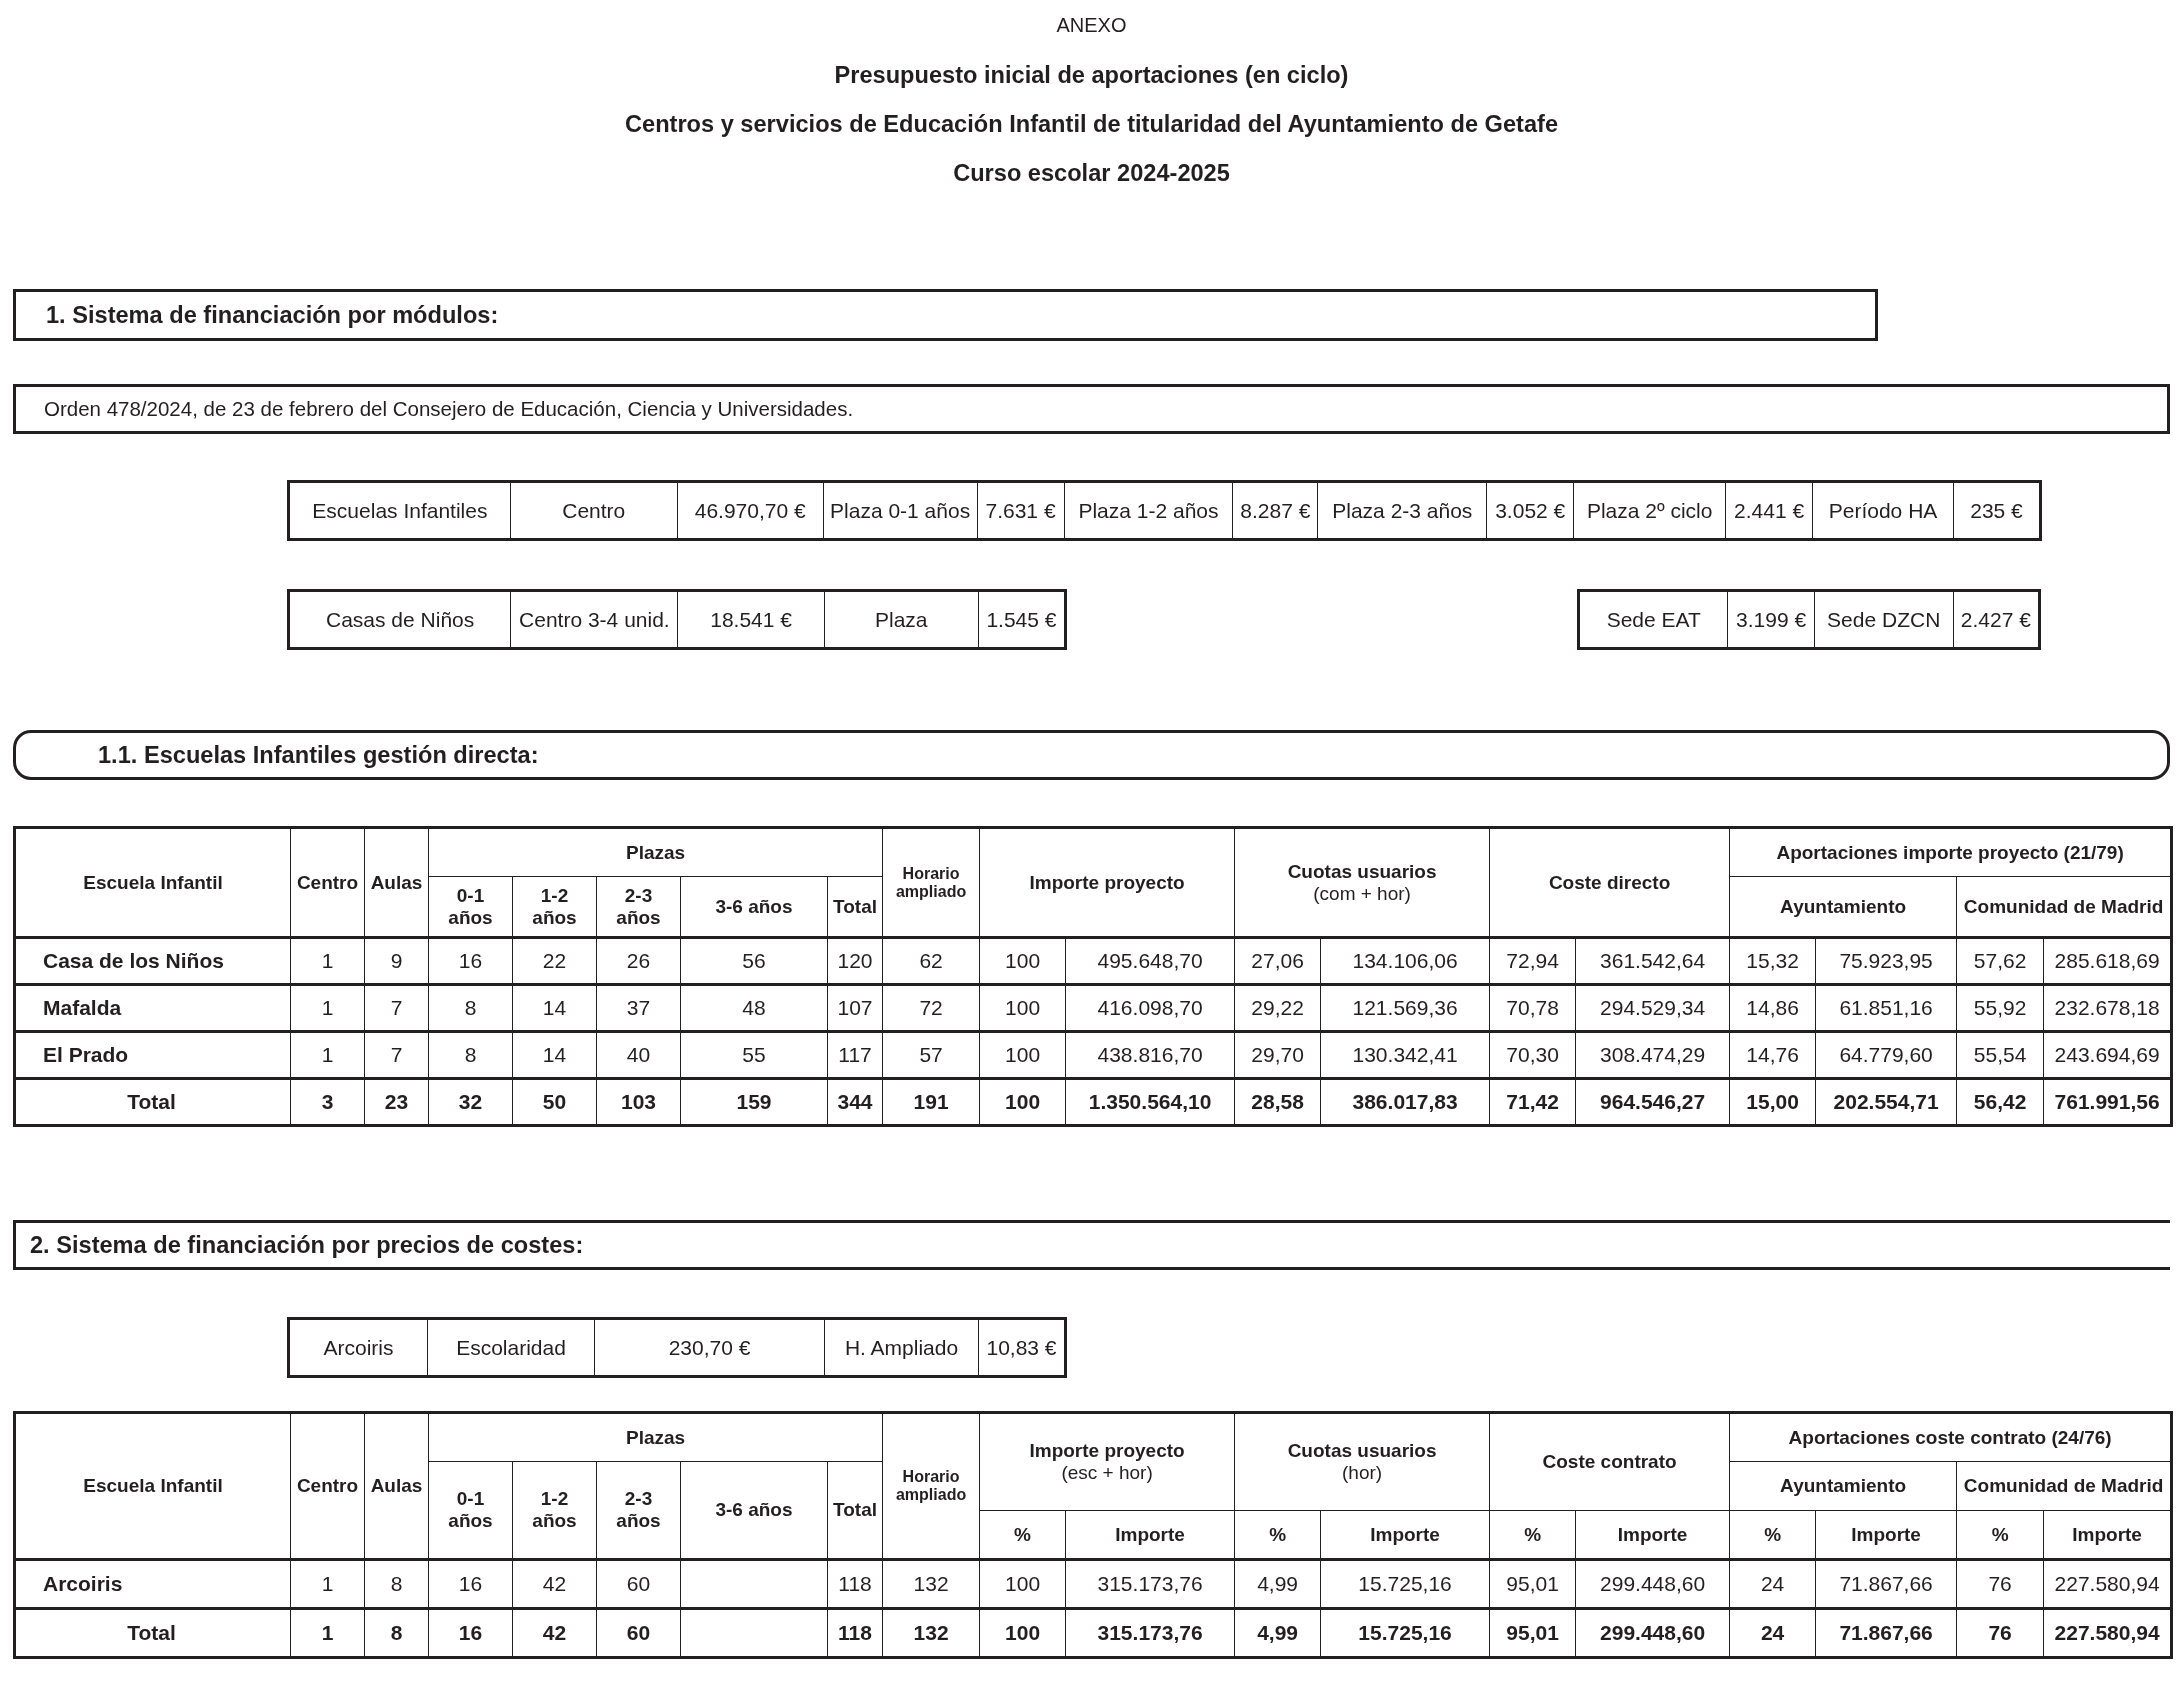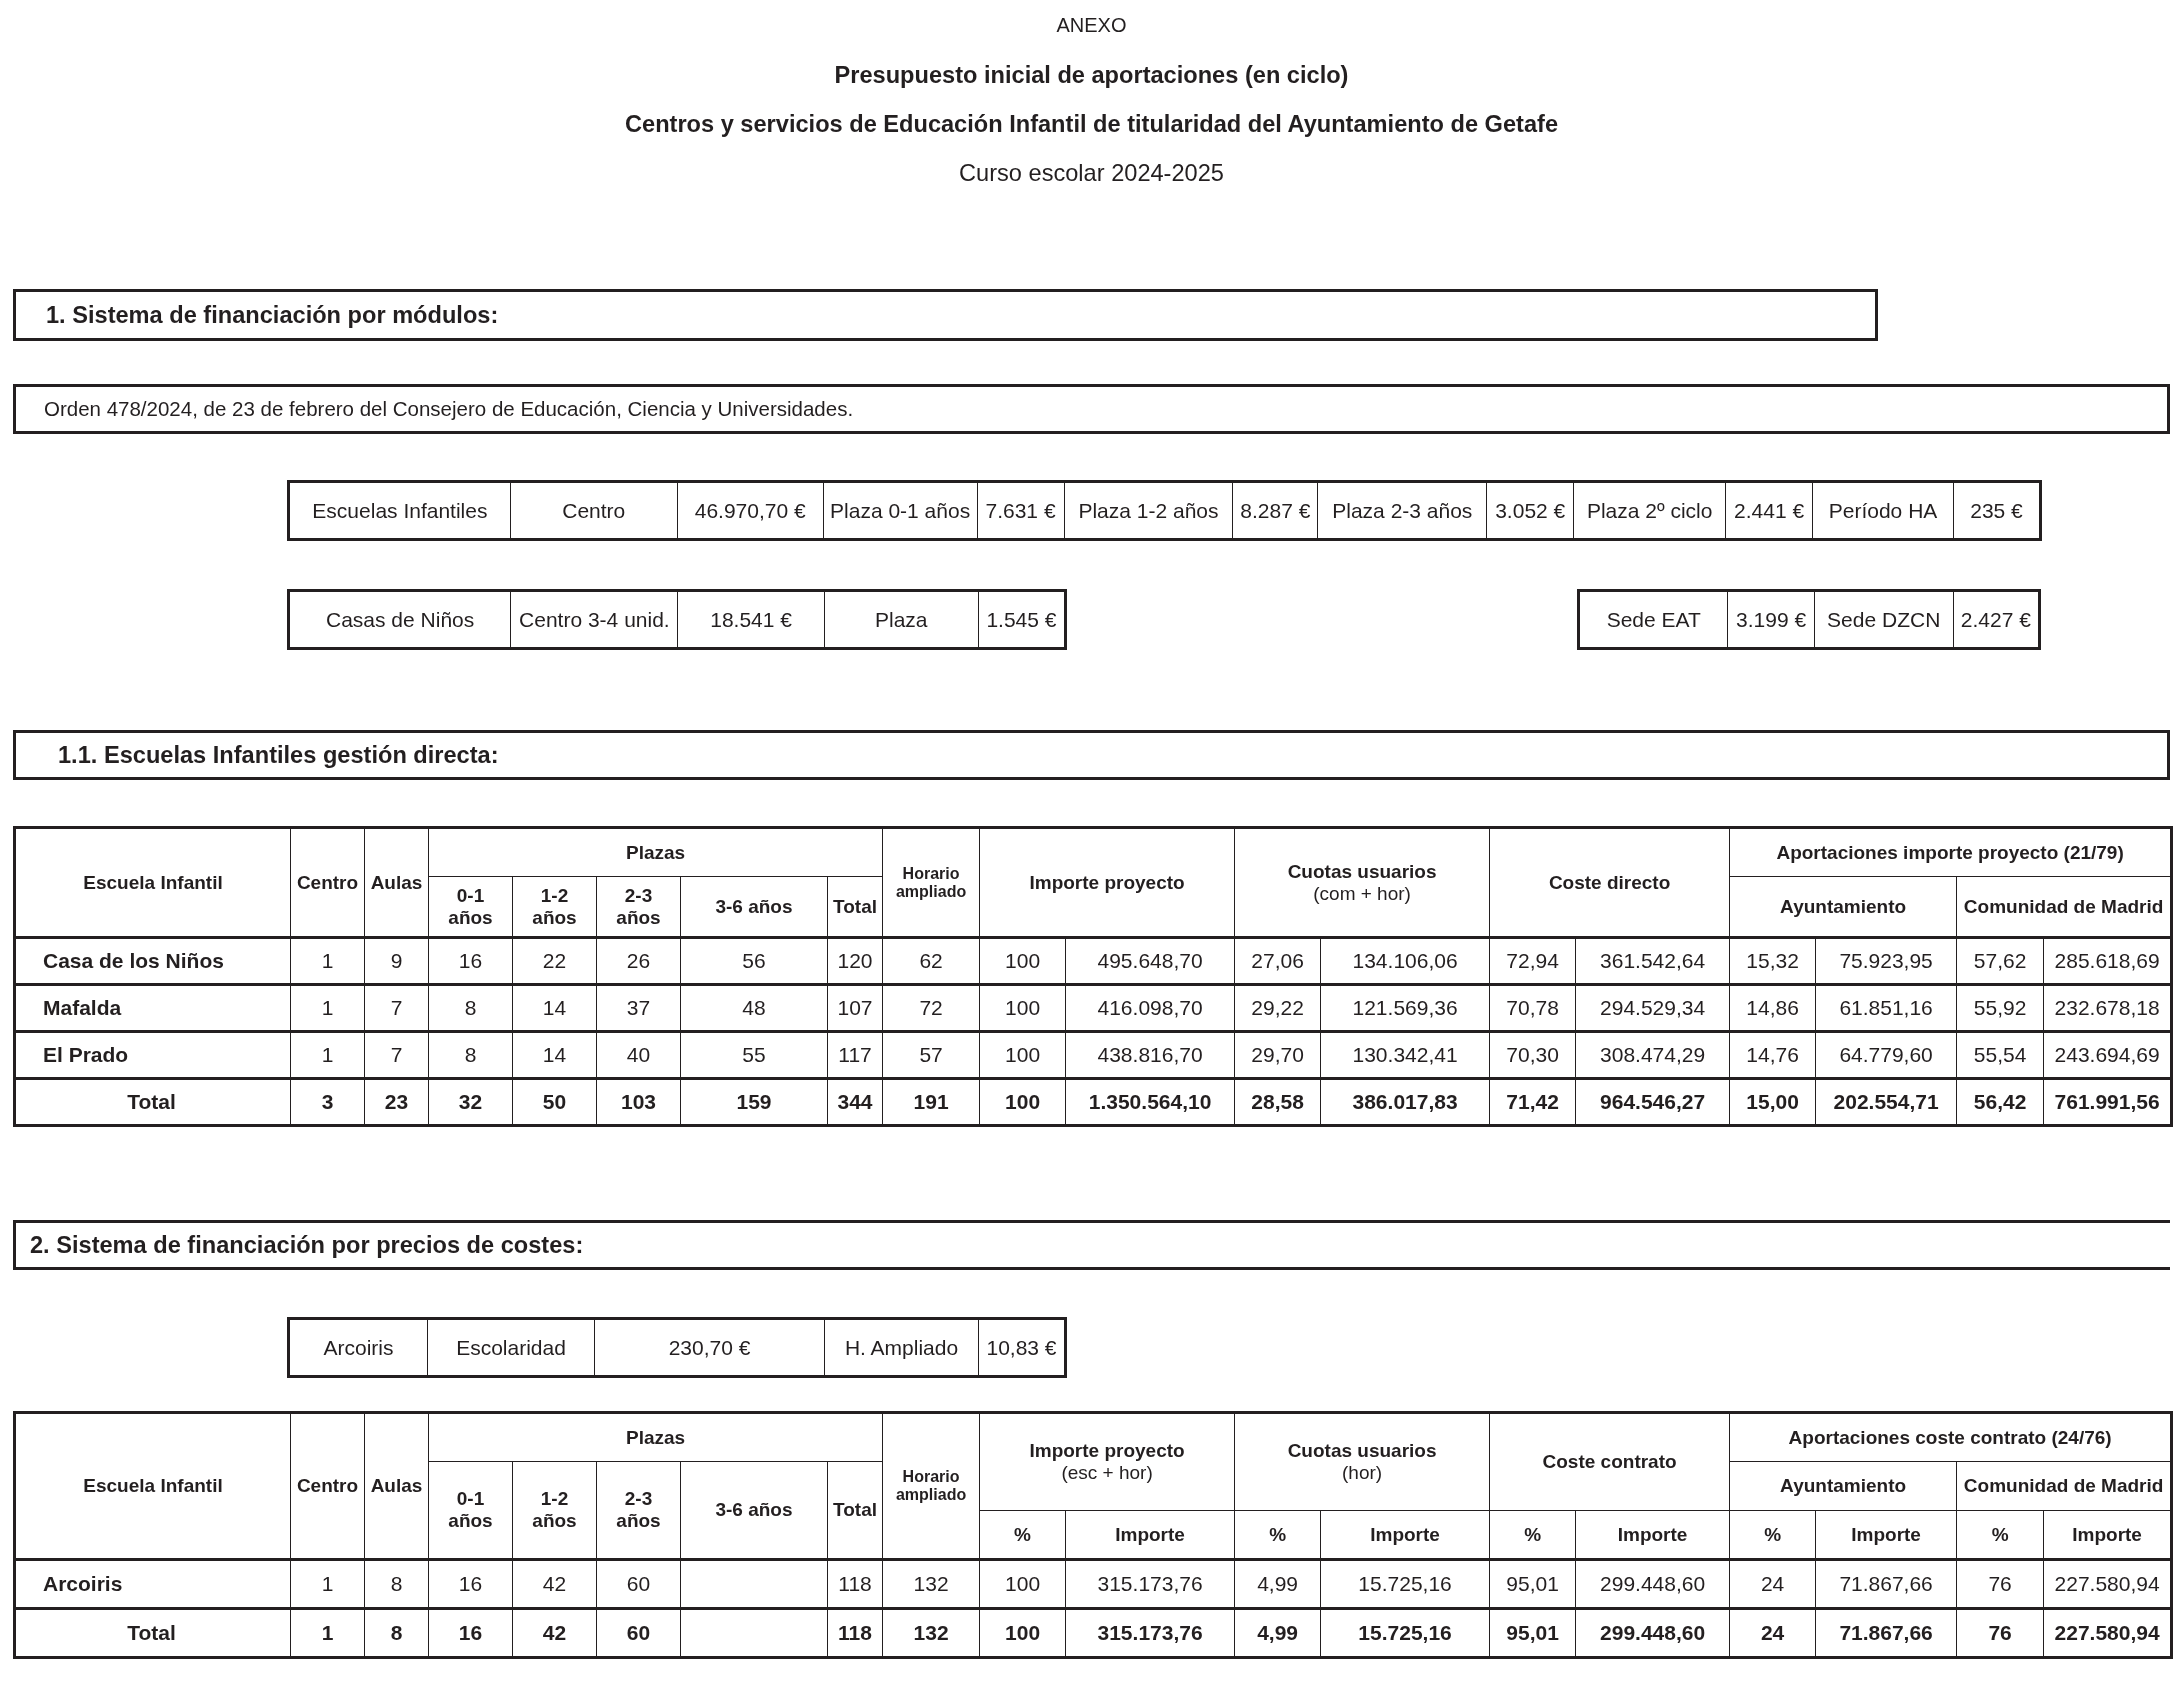--- a/index.html
+++ b/index.html
@@ -2,21 +2,21 @@
 <html style="font-size:12px"><head>
 <meta charset="utf-8">
 <style>
   html, body { margin:0; padding:0; background:#ffffff; }
   body { width:2183px; height:1688px; position:relative; font-family:"Liberation Sans", sans-serif; color:#231f20; overflow:hidden; }
   .abs { position:absolute; }
   .title { left:0; width:2183px; text-align:center; }
   .t1 { top:13.7px; font-size:20px; }
   .t2 { top:62px; font-size:23.6px; font-weight:bold; }
   .t3 { top:111px; font-size:23.6px; font-weight:bold; }
-  .t4 { top:160px; font-size:23.6px; font-weight:normal; }
+  .t4 { top:160px; font-size:23.6px; font-weight:bold; }
   .secbox { border:3px solid #231f20; box-sizing:border-box; display:flex; align-items:center; font-size:23.6px; font-weight:bold; }
   .secbox.noright { border-right:none; }
   .notebox { border:3px solid #231f20; box-sizing:border-box; display:flex; align-items:center; font-size:20.5px; }
   table { border-collapse:collapse; position:absolute; }
   td { border:1.5px solid #231f20; text-align:center; vertical-align:middle; padding:0 3px; box-sizing:border-box; }
   table.mod { border:3px solid #231f20; font-size:21px; }
   table.mod td { height:58px; }
   table.big { border:3px solid #231f20; font-size:21px; table-layout:fixed; }
   table.big td.h { font-weight:bold; font-size:19px; }
   table.big td.hs { font-size:16px; }
@@ -79,21 +79,21 @@
   <tbody>
       <tr>
     <td class="b" style="width:152px">Sede EAT</td>
     <td style="width:87px">3.199 €</td>
     <td class="b" style="width:141px">Sede DZCN</td>
     <td style="width:87px">2.427 €</td>
   </tr>
 </tbody>
   </table>
 
-<div class="abs secbox" style="left:13px;top:730px;width:2157px;height:50px;padding-left:42px;">
+<div class="abs secbox" style="left:13px;top:730px;width:2157px;height:50px;padding-left:82px;border-radius:18px;">
   <span>1.1. Escuelas Infantiles gestión directa:</span>
 </div>
 
 <table class="big" style="left:13px;top:826px;width:2157px;">
   <colgroup>
     <col style="width:276px">
       <col style="width:74px">
       <col style="width:64px">
     <col style="width:84px">
       <col style="width:84px">

